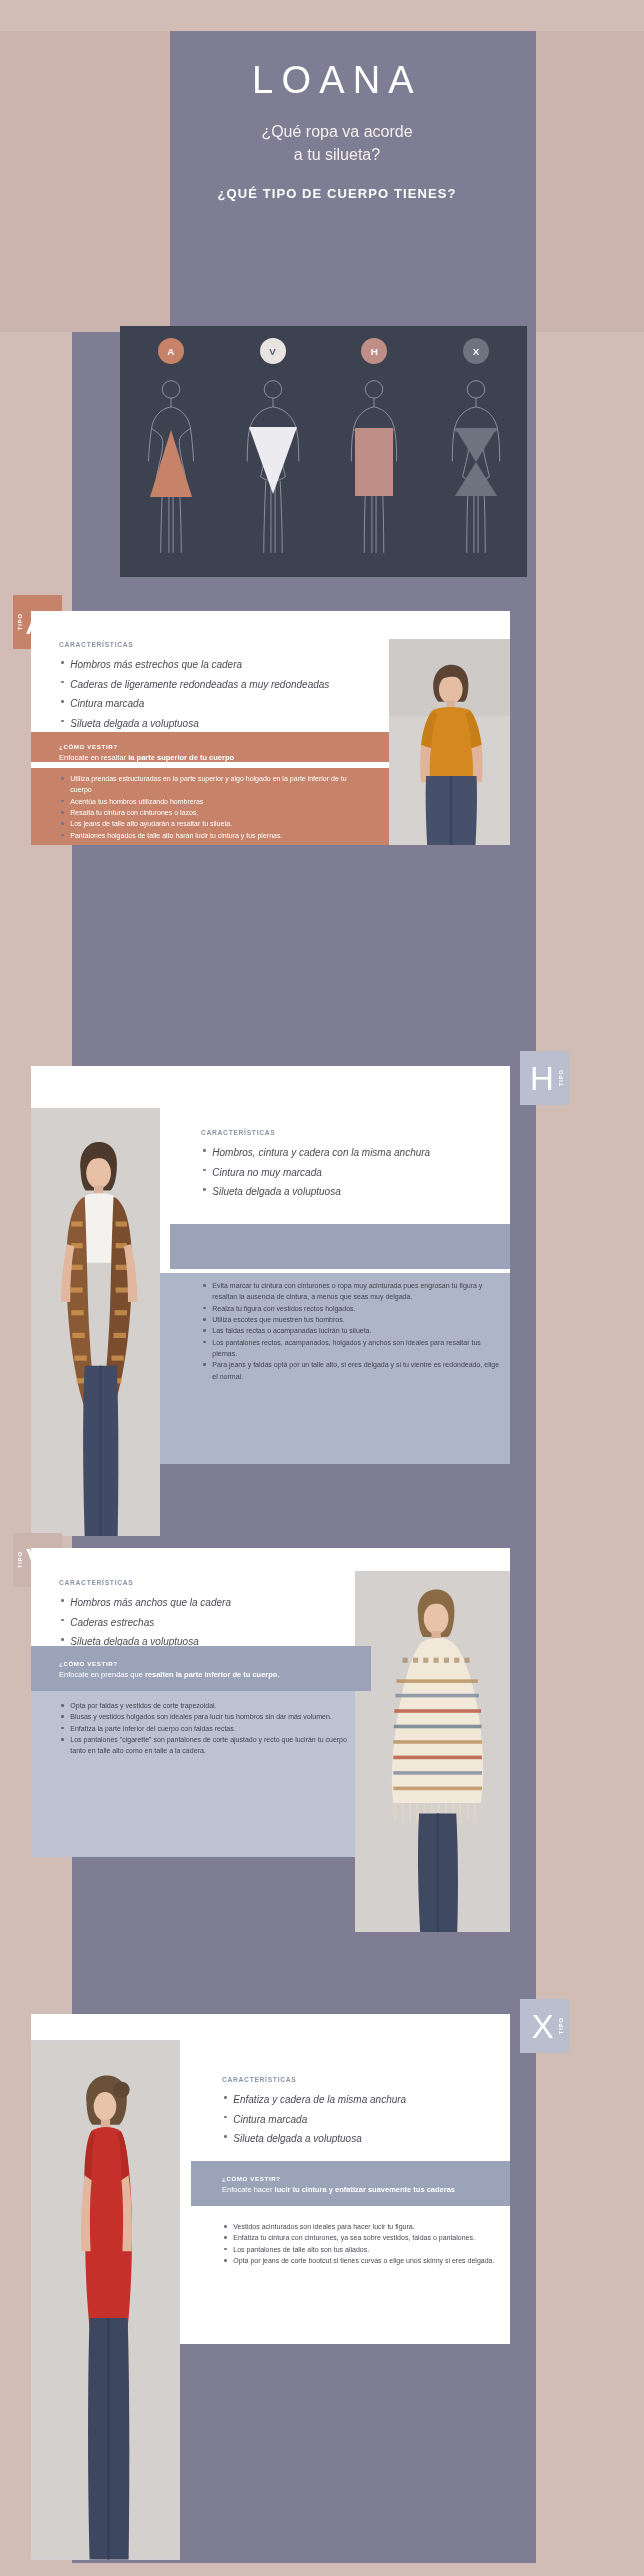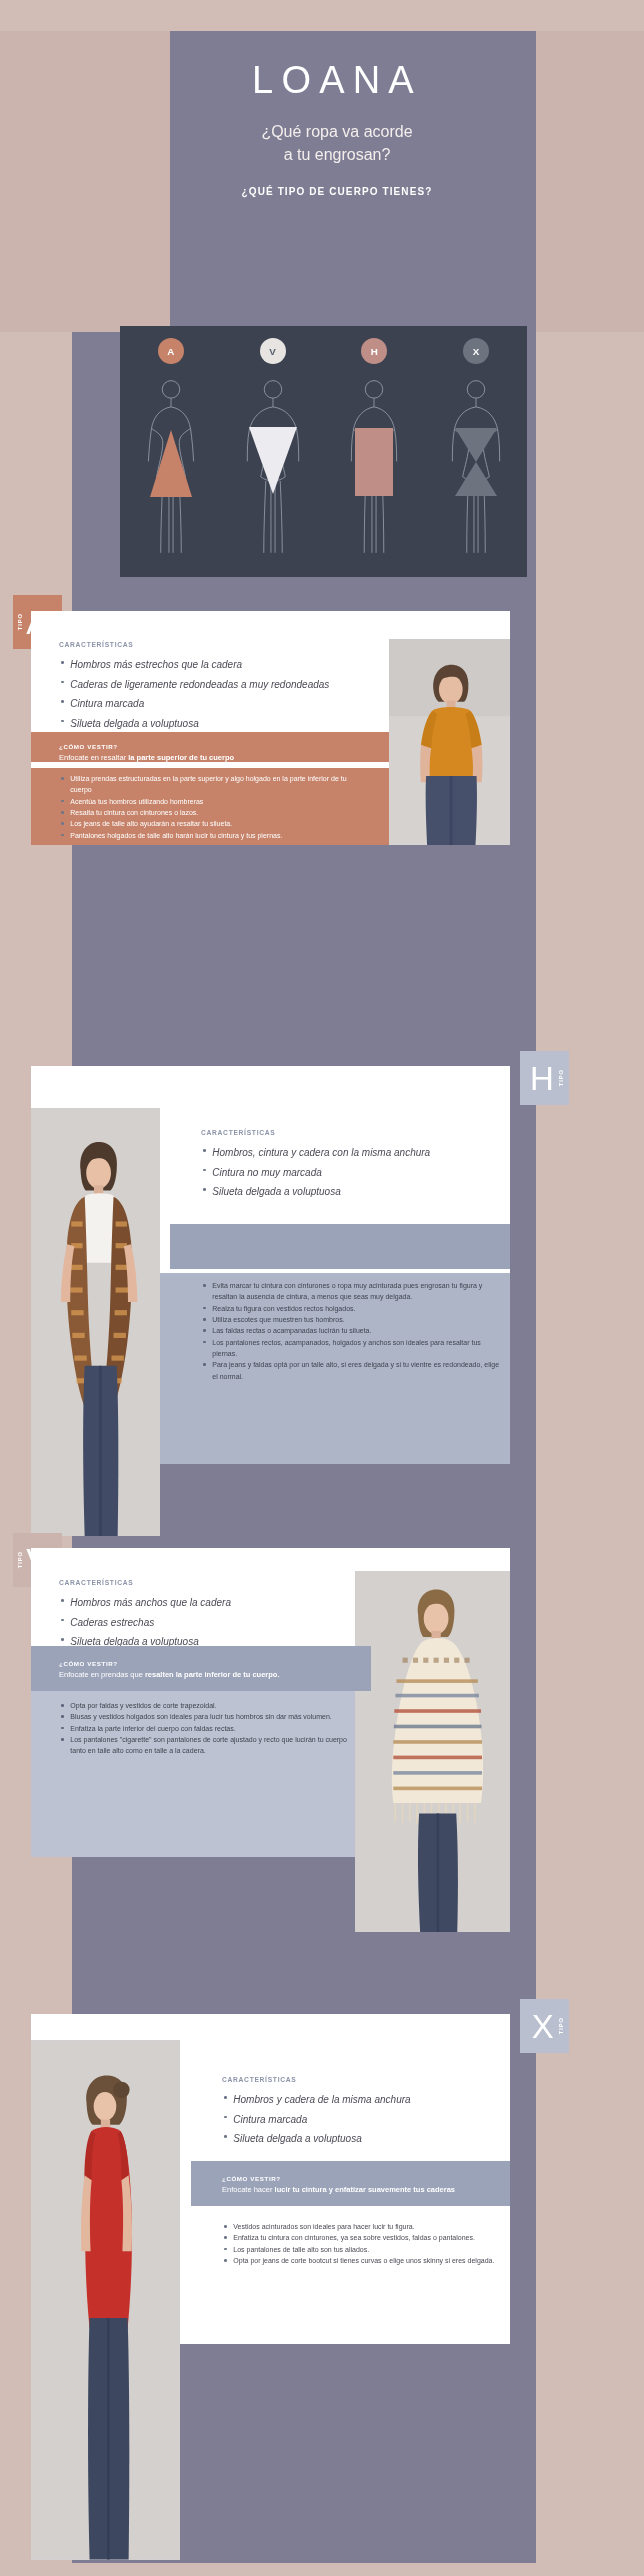--- a/index.html
+++ b/index.html
@@ -62,21 +62,21 @@
   }
   .subtitle {
     margin-top: 17.5px;
     font-size: 16px;
     line-height: 1.45;
     font-weight: 400;
     color: #f4eeec;
   }
   .question {
     margin-top: 20.6px;
-    font-size: 10px;
+    font-size: 13px;
     letter-spacing: 1.1px;
     font-weight: bold;
     color: #ffffff;
   }
 
   
   .silpanel {
     position: absolute; left: 120px; top: 326px; width: 407px; height: 251px;
     background: #3d4250;
   }
@@ -259,21 +259,21 @@
   <div class="bg-right"></div>
   <div class="bg-top"></div>
   <div class="bg-notch-l"></div>
   <div class="bg-notch-r"></div>
   <div class="bg-bottom"></div>
 
   <div class="header">
     <div class="brand">LOANA</div>
     <div class="subtitle">
       <div>¿Qué ropa va acorde</div>
-      <div>a tu engrosan?</div>
+      <div>a tu silueta?</div>
     </div>
     <div class="question">¿QUÉ TIPO DE CUERPO TIENES?</div>
   </div>
 
   <div class="silpanel">
     <div class="sil-badges">
       <div class="sil-badge b-a">A</div>
       <div class="sil-badge b-v">V</div>
       <div class="sil-badge b-h">H</div>
       <div class="sil-badge b-x">X</div>
@@ -590,21 +590,21 @@
       <path d="M190 262 C196 310 198 360 196 410 L178 410 C180 362 180 312 176 272 Z" fill="#e3b79d"></path>
 
       <path d="M114 540 L188 540 C192 660 192 860 190 1010 L114 1010 C110 860 110 660 114 540 Z" fill="#3d4760"></path>
       <rect x="148" y="540" width="5" height="470" fill="#353e56"></rect>
     </svg>
   </div>
 
   <div style="position:absolute; left:222px; top:2076px; width:268px;">
     <div class="sec-head">CARACTERÍSTICAS</div>
     <ul class="chars">
-      <li>Hombros y cadera de la misma anchura</li>
+      <li>Enfatiza y cadera de la misma anchura</li>
       <li>Cintura marcada</li>
       <li>Silueta delgada a voluptuosa</li>
     </ul>
   </div>
 
   <div style="position:absolute; left:191px; top:2161px; width:319px; height:45px; background:#9ba3b8;"></div>
   <div style="position:absolute; left:222px; top:2168px; width:278px;" class="band">
     <div class="b-title">¿CÓMO VESTIR?</div>
     <div class="b-text"><span>Enfocate hacer </span><b>lucir tu cintura y enfatizar suavemente tus caderas</b></div>
   </div>

